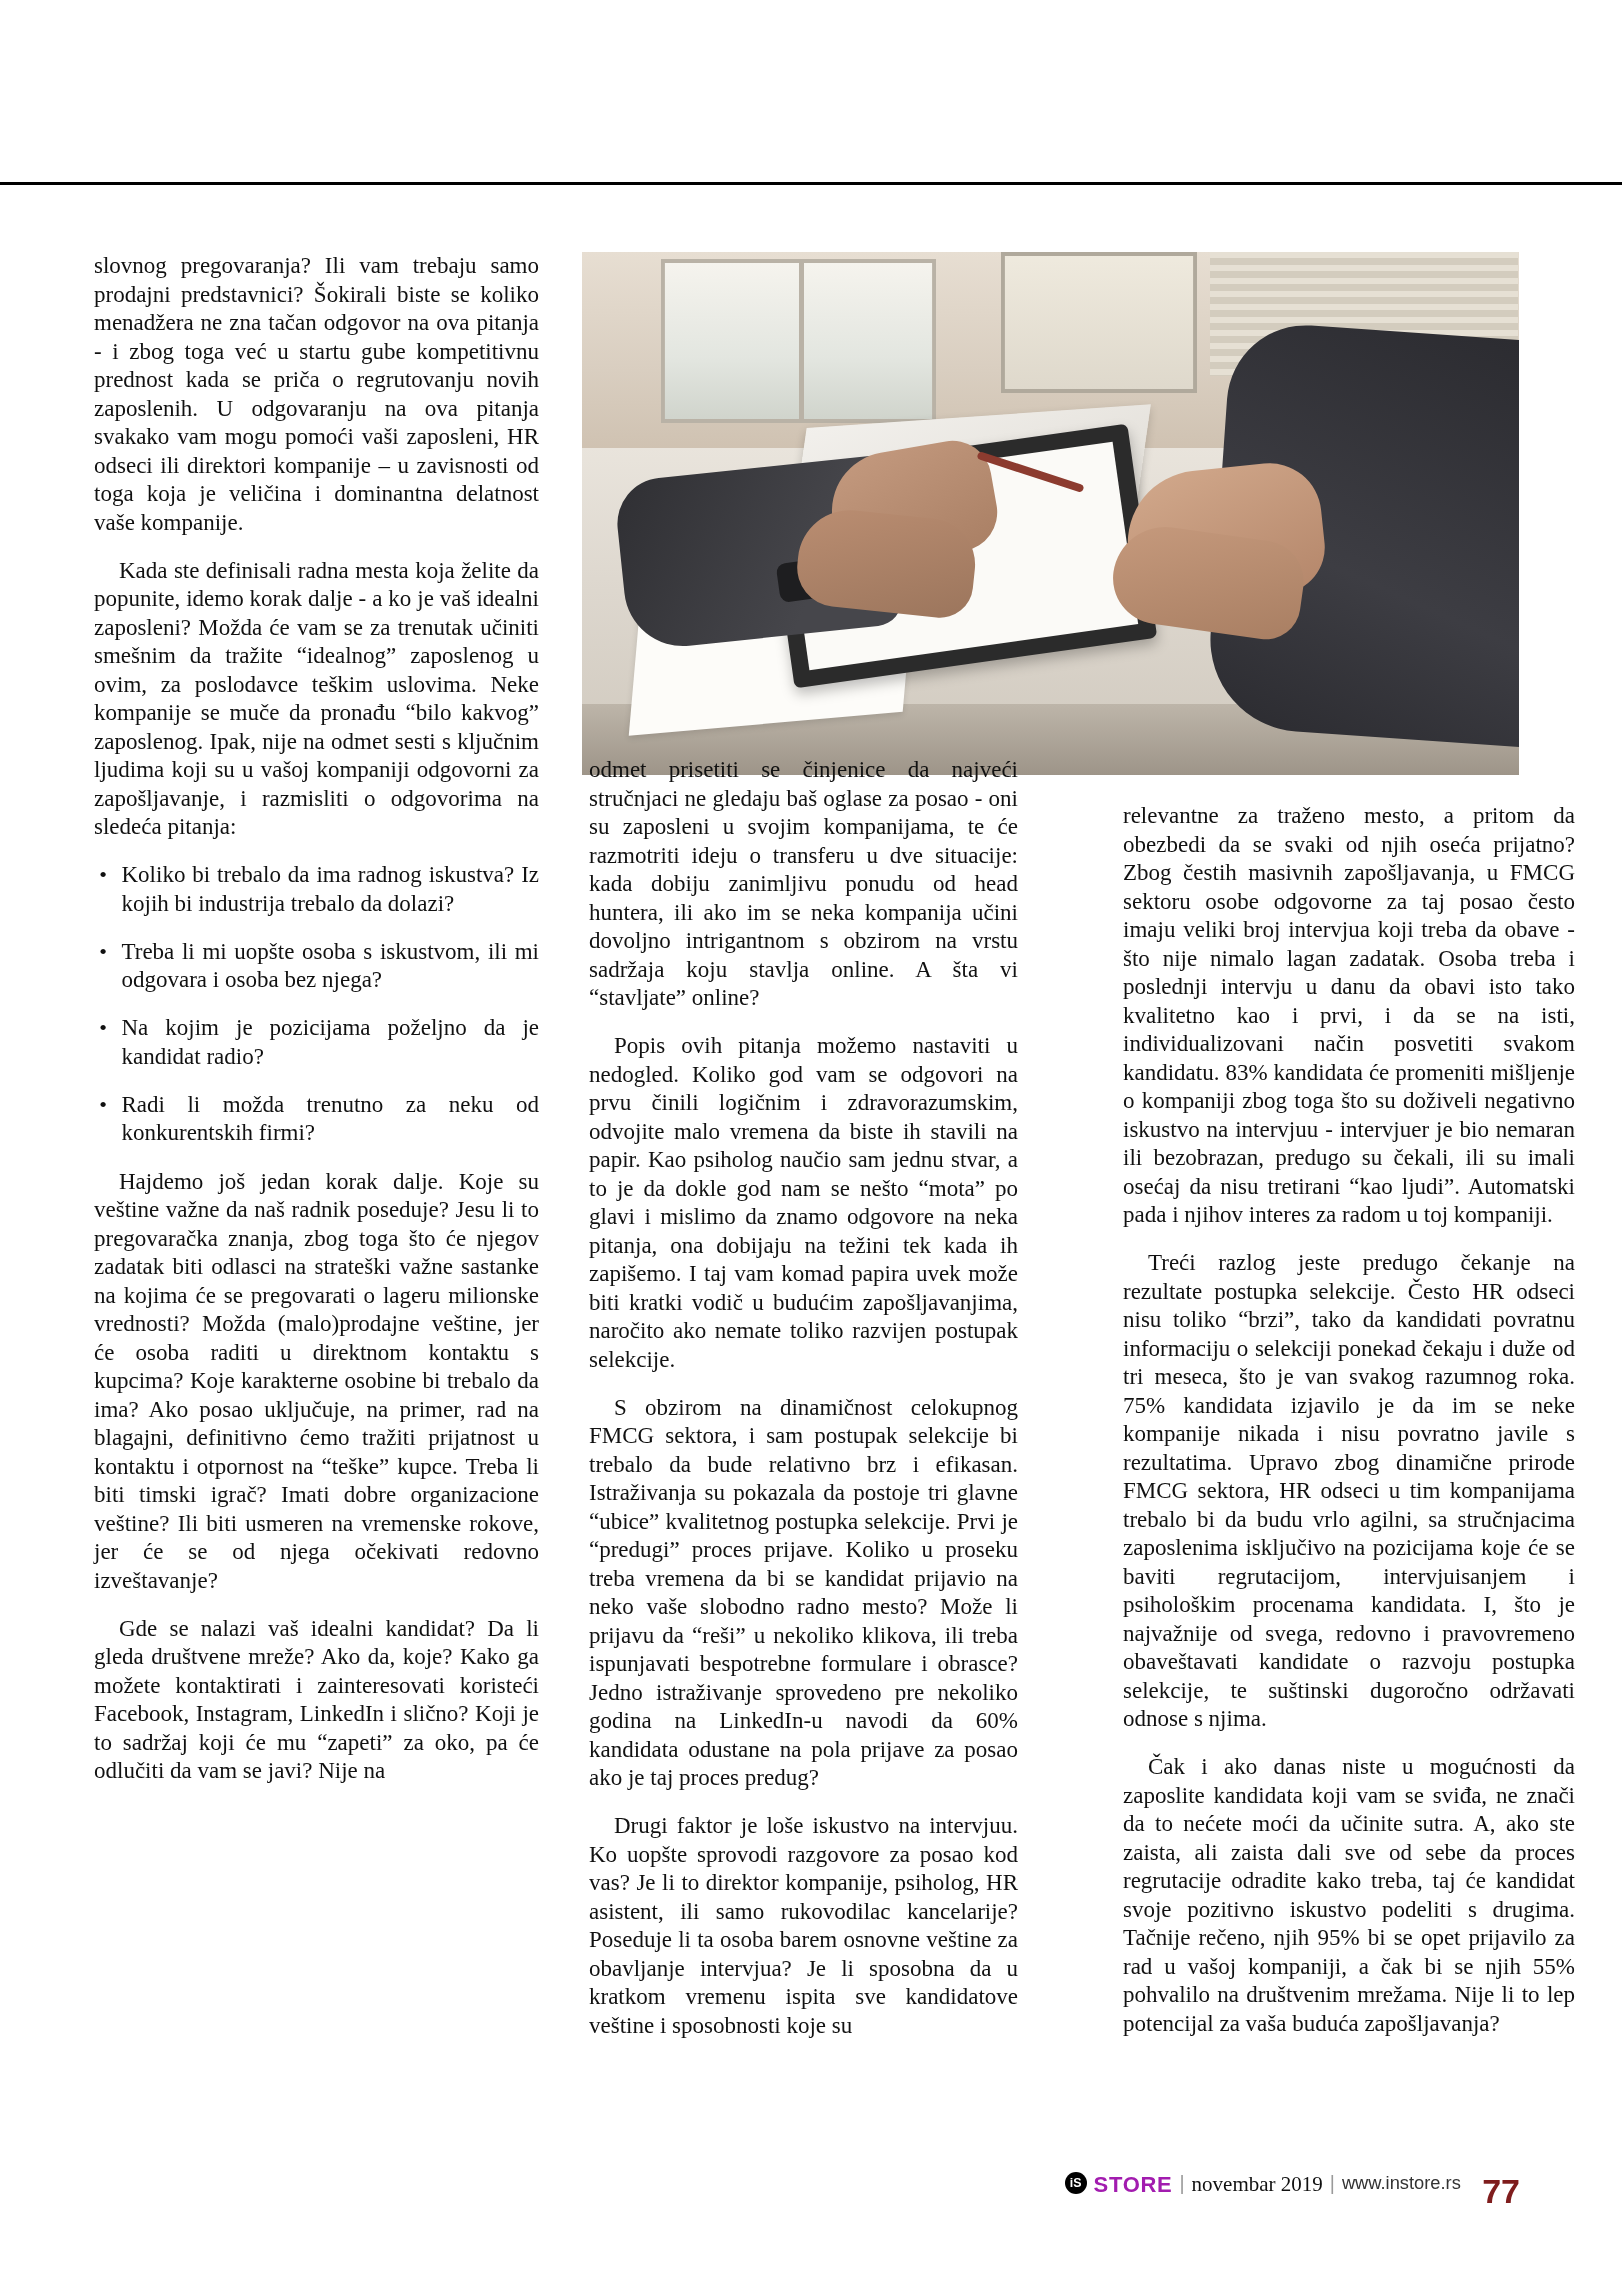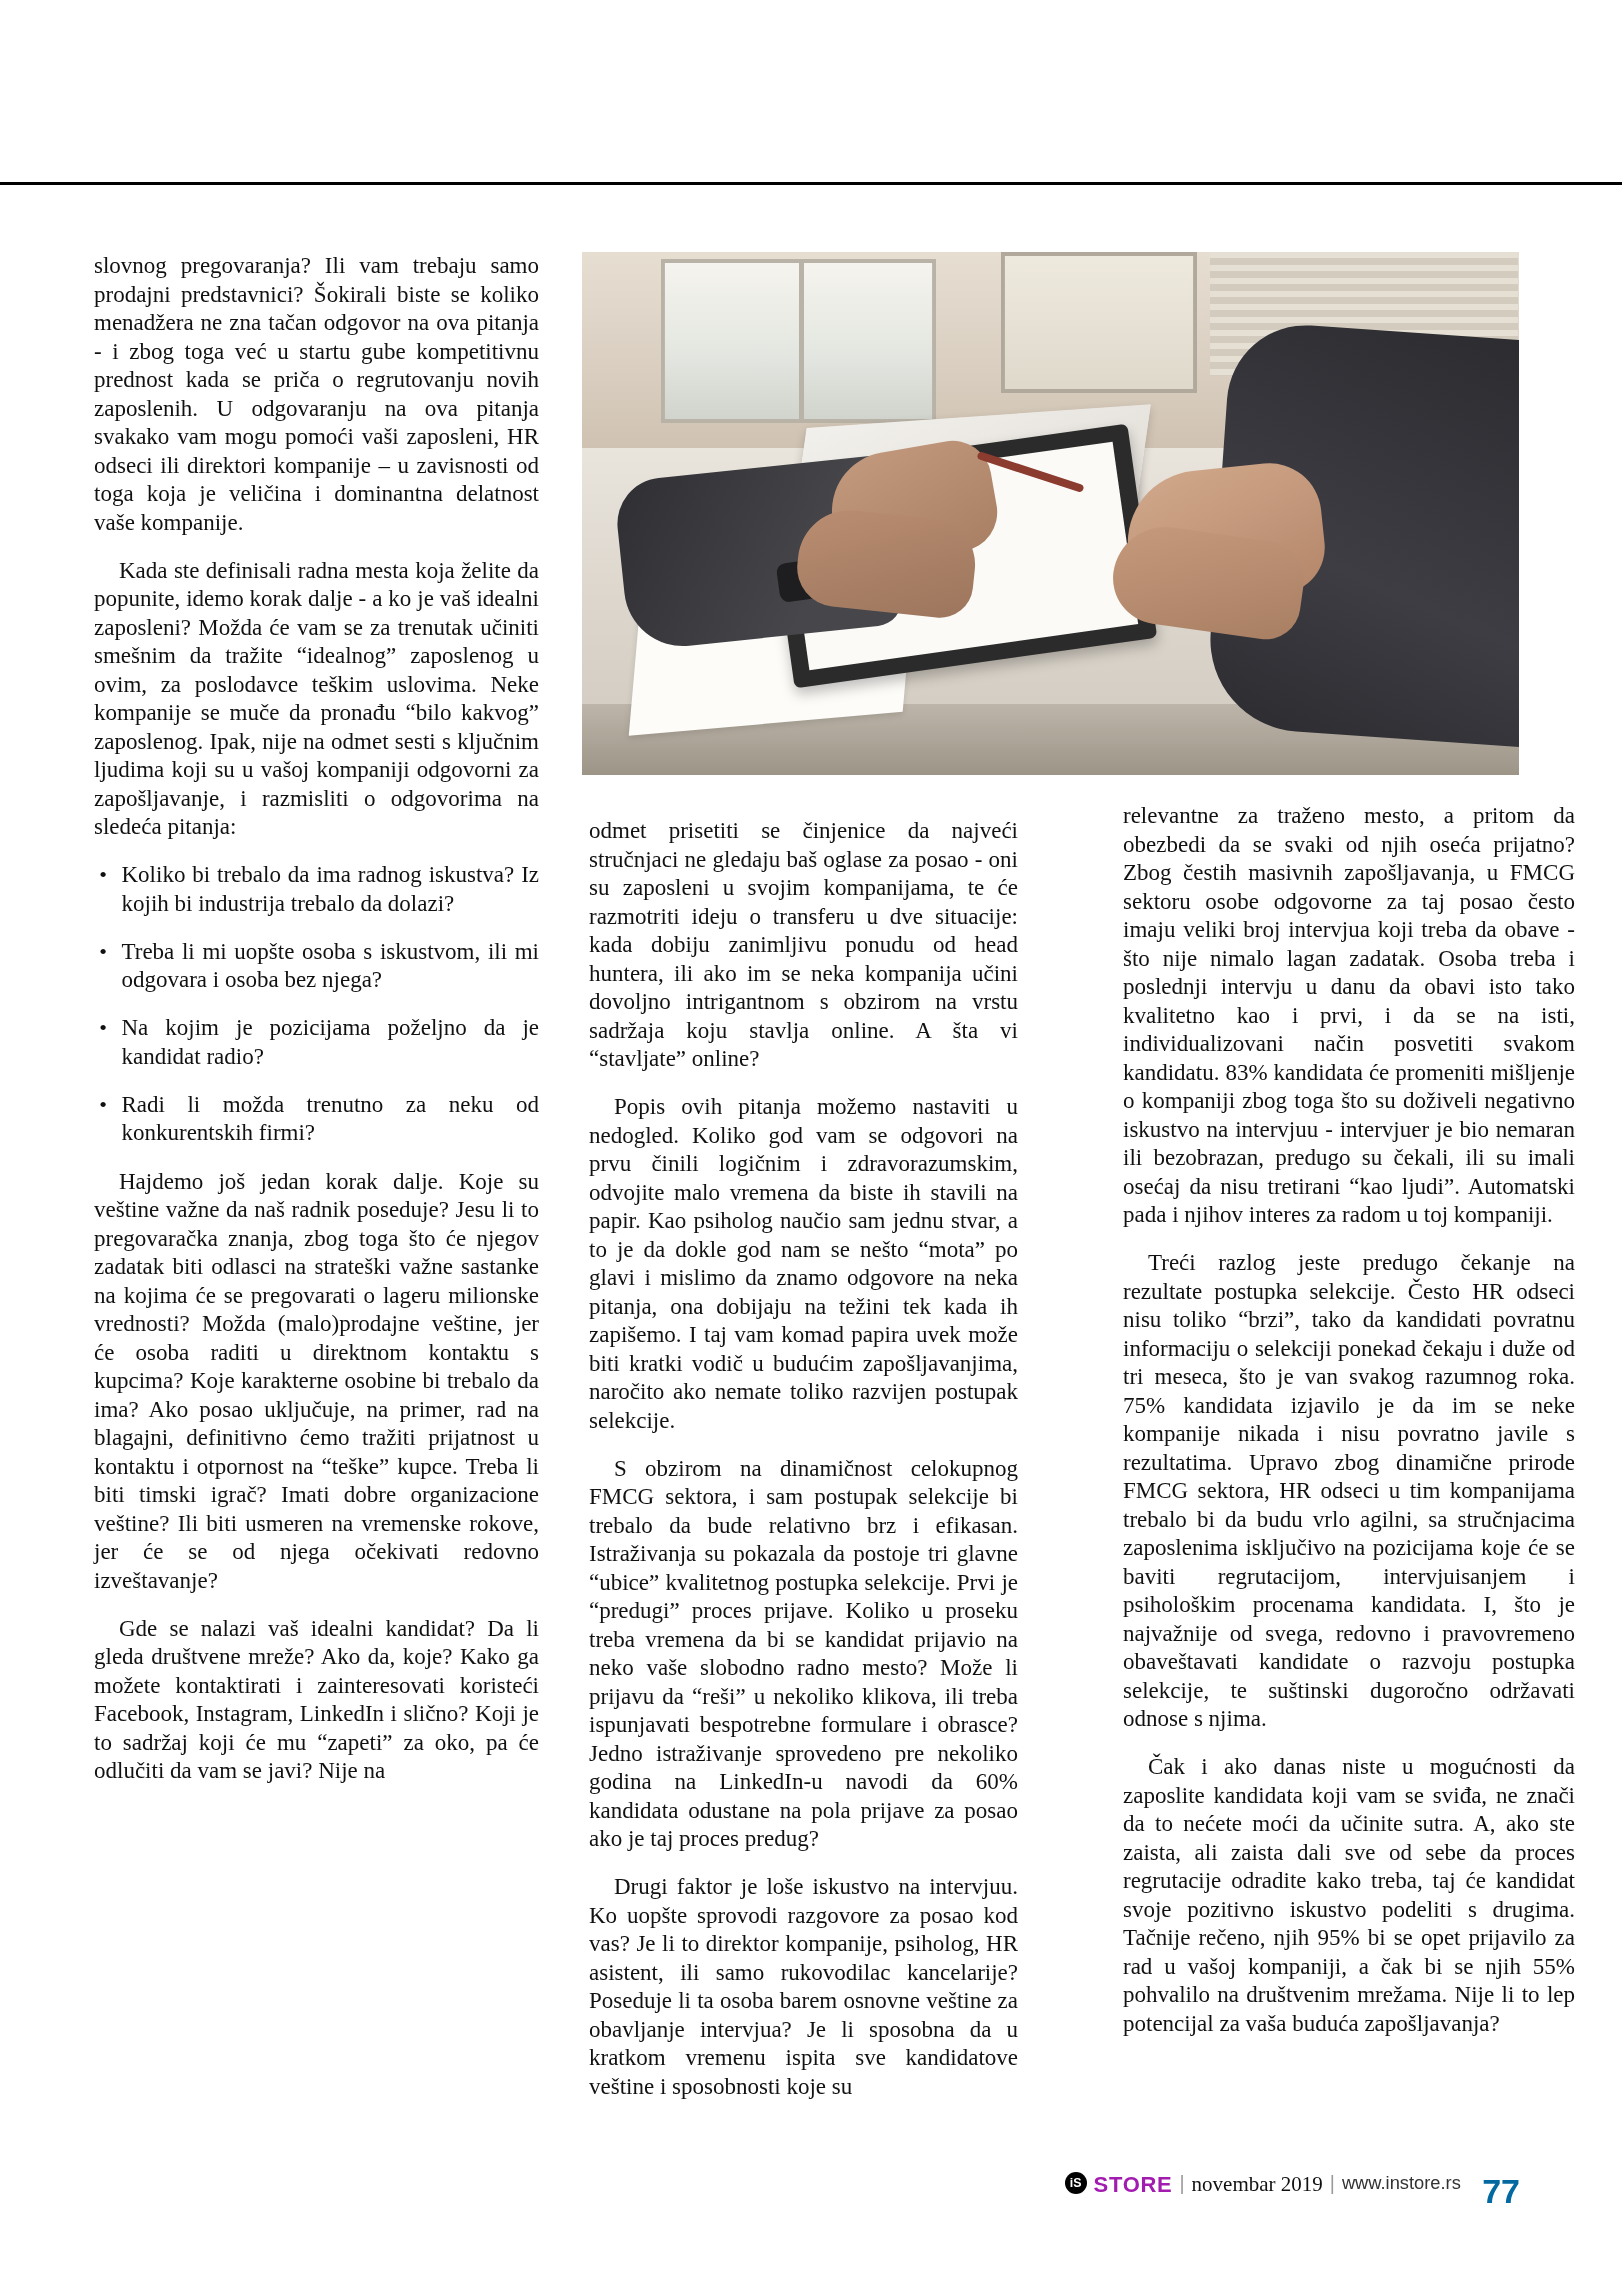--- a/index.html
+++ b/index.html
@@ -70,21 +70,21 @@
     line-height: 28.5px;
   }
 
   #col-left {
     left: 94px;
     top: 252px;
     width: 445px;
   }
   #col-mid {
     left: 589px;
-    top: 817px;
+    top: 756px;
     width: 429px;
   }
   #col-right {
     left: 1123px;
     top: 802px;
     width: 452px;
   }
 
   
   .photo-wrap {
@@ -276,21 +276,21 @@
     font-size: 21px;
     color: #111;
   }
   .footer-url {
     font-size: 18.3px;
     color: #333;
   }
   .page-number {
     font-size: 34px;
     font-weight: bold;
-    color: #0369a1;
+    color: #7f1d1d;
     margin-left: 14.4px;
     font-family: "Liberation Sans", sans-serif;
   }
 </style>
 </head>
 <body>
 
 <div class="page">
 
   <div class="top-rule"></div>

